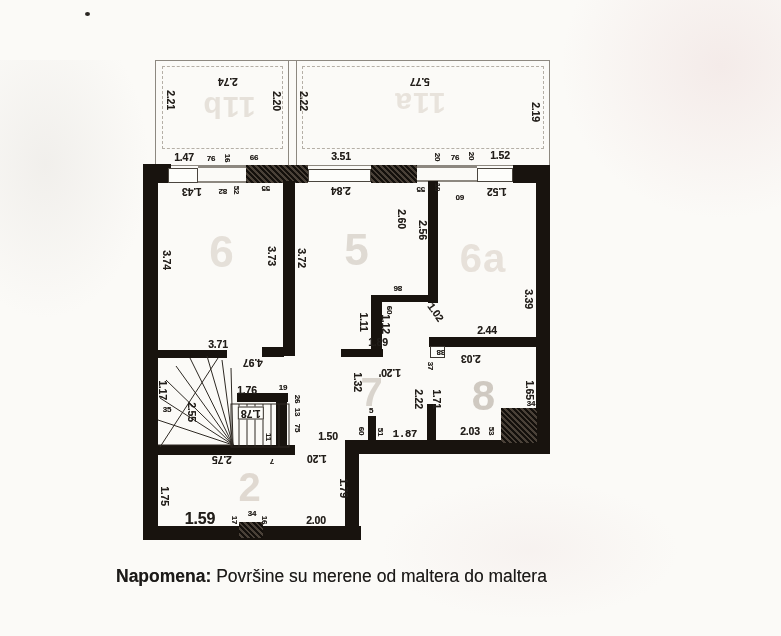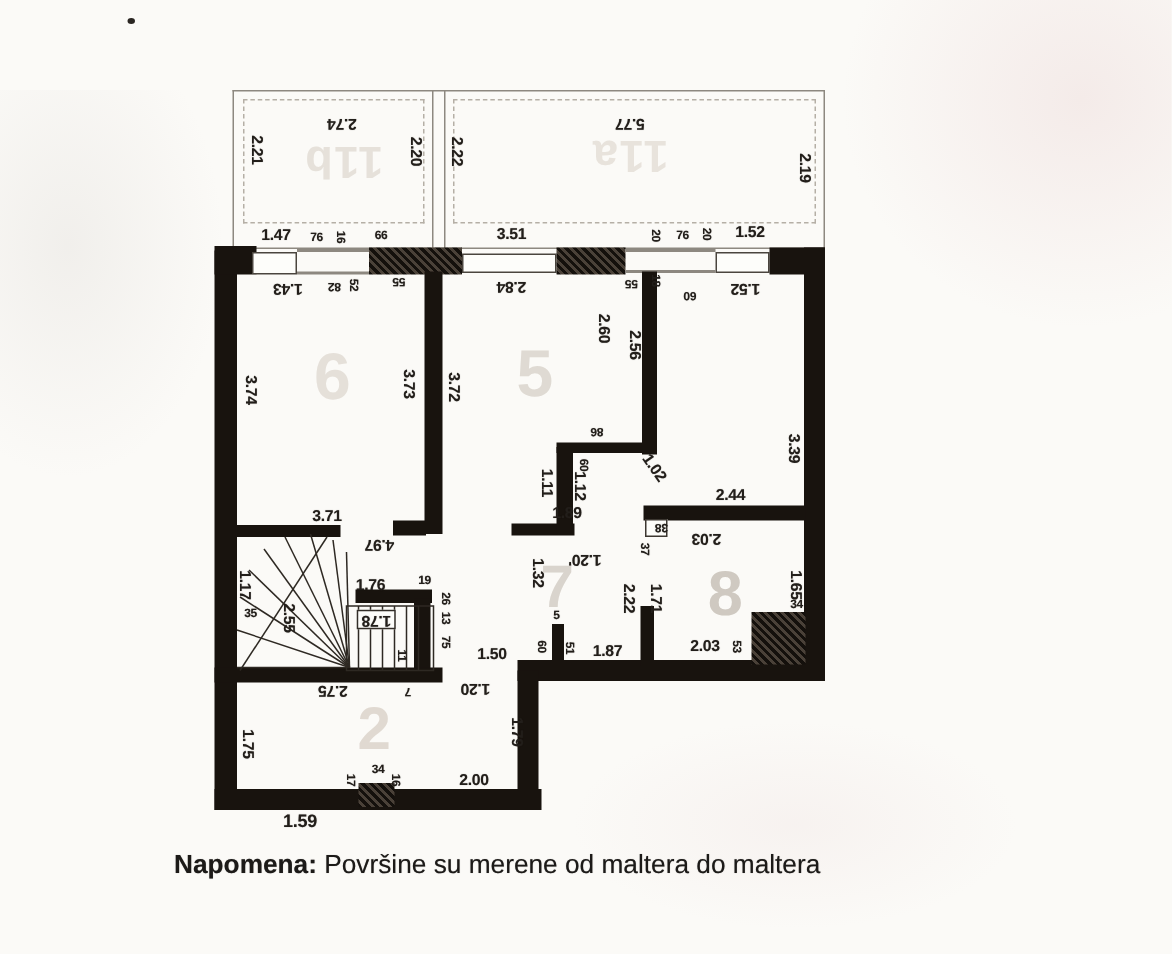--- a/index.html
+++ b/index.html
@@ -159,47 +159,48 @@
     <span class="dim" style="left: 419px; top: 399px; font-size: 10.5px; transform: translate(-50%, -50%) rotate(90deg);">2.22</span>
     <span class="dim" style="left: 437px; top: 399px; font-size: 10.5px; transform: translate(-50%, -50%) rotate(90deg);">1.71</span>
     <span class="dim" style="left: 470px; top: 431px; font-size: 10.5px; transform: translate(-50%, -50%) rotate(0deg);">2.03</span>
     <span class="dim" style="left: 491px; top: 431px; font-size: 8px; transform: translate(-50%, -50%) rotate(90deg);">53</span>
     <span class="dim" style="left: 531px; top: 403px; font-size: 8px; transform: translate(-50%, -50%) rotate(0deg);">34</span>
     <span class="dim" style="left: 358px; top: 382px; font-size: 10.5px; transform: translate(-50%, -50%) rotate(90deg);">1.32</span>
     <span class="dim" style="left: 390px; top: 373px; font-size: 10.5px; transform: translate(-50%, -50%) rotate(180deg);">1.20'</span>
     <span class="dim" style="left: 371px; top: 410px; font-size: 8px; transform: translate(-50%, -50%) rotate(0deg);">5</span>
     <span class="dim" style="left: 361px; top: 431px; font-size: 8px; transform: translate(-50%, -50%) rotate(90deg);">60</span>
     <span class="dim" style="left: 380px; top: 432px; font-size: 8px; transform: translate(-50%, -50%) rotate(90deg);">51</span>
-    <span class="dim" style="left: 405px; top: 434px; font-size: 10.5px; transform: translate(-50%, -50%) rotate(0deg);">1.87</span>
+    <span class="dim" style="left: 405px; top: 434px; font-size: 10.5px; transform: translate(-50%, -50%) rotate(0deg); font-family: Liberation Mono, monospace;">1.87</span>
     <span class="dim" style="left: 328px; top: 436px; font-size: 10.5px; transform: translate(-50%, -50%) rotate(0deg);">1.50</span>
     <span class="dim" style="left: 317px; top: 459px; font-size: 10.5px; transform: translate(-50%, -50%) rotate(180deg);">1.20</span>
     <span class="dim" style="left: 272px; top: 461px; font-size: 8px; transform: translate(-50%, -50%) rotate(180deg);">7</span>
     <span class="dim" style="left: 253px; top: 363px; font-size: 10.5px; transform: translate(-50%, -50%) rotate(180deg);">4.97</span>
     <span class="dim" style="left: 163px; top: 390px; font-size: 10.5px; transform: translate(-50%, -50%) rotate(90deg);">1.17</span>
     <span class="dim" style="left: 167px; top: 409px; font-size: 8px; transform: translate(-50%, -50%) rotate(0deg);">35</span>
     <span class="dim" style="left: 192px; top: 412px; font-size: 10.5px; transform: translate(-50%, -50%) rotate(90deg);">2.55</span>
     <span class="dim" style="left: 247px; top: 390px; font-size: 10.5px; transform: translate(-50%, -50%) rotate(0deg);">1.76</span>
     <span class="dim" style="left: 283px; top: 387px; font-size: 8px; transform: translate(-50%, -50%) rotate(0deg);">19</span>
     <span class="dim" style="left: 297px; top: 399px; font-size: 8px; transform: translate(-50%, -50%) rotate(90deg);">26</span>
     <span class="dim" style="left: 297px; top: 412px; font-size: 8px; transform: translate(-50%, -50%) rotate(90deg);">13</span>
     <span class="dim" style="left: 297px; top: 428px; font-size: 8px; transform: translate(-50%, -50%) rotate(90deg);">75</span>
     <span class="dim boxed" style="left: 251px; top: 413px; font-size: 10.5px; transform: translate(-50%, -50%) rotate(180deg);">1.78</span>
     <span class="dim" style="left: 268px; top: 437px; font-size: 8px; transform: translate(-50%, -50%) rotate(90deg);">11</span>
     <span class="dim" style="left: 222px; top: 460px; font-size: 10.5px; transform: translate(-50%, -50%) rotate(180deg);">2.75</span>
     <span class="dim" style="left: 165px; top: 496px; font-size: 10.5px; transform: translate(-50%, -50%) rotate(90deg);">1.75</span>
     <span class="dim" style="left: 344px; top: 488px; font-size: 10.5px; transform: translate(-50%, -50%) rotate(90deg);">1.79</span>
-    <span class="dim" style="left: 200px; top: 547px; font-size: 12px; transform: translate(-50%, -50%) rotate(0deg);">1.59</span>
+    <span class="dim" style="left: 200px; top: 519px; font-size: 16px; transform: translate(-50%, -50%) rotate(0deg);">1.59</span>
     <span class="dim" style="left: 234px; top: 520px; font-size: 8px; transform: translate(-50%, -50%) rotate(90deg);">17</span>
     <span class="dim" style="left: 252px; top: 513px; font-size: 8px; transform: translate(-50%, -50%) rotate(0deg);">34</span>
     <span class="dim" style="left: 264px; top: 520px; font-size: 8px; transform: translate(-50%, -50%) rotate(90deg);">16</span>
     <span class="dim" style="left: 316px; top: 520px; font-size: 10.5px; transform: translate(-50%, -50%) rotate(0deg);">2.00</span>
     <span class="room-label" style="left: 229px; top: 107px; font-size: 30px; color: rgb(230, 225, 218); transform: translate(-50%, -50%) rotate(180deg);">11b</span>
     <span class="room-label" style="left: 420px; top: 103px; font-size: 30px; color: rgb(232, 227, 220); transform: translate(-50%, -50%) rotate(180deg);">11a</span>
     <span class="room-label" style="left: 222px; top: 252px; font-size: 44px; color: rgb(229, 224, 217); transform: translate(-50%, -50%) rotate(0deg);">6</span>
     <span class="room-label" style="left: 357px; top: 250px; font-size: 44px; color: rgb(223, 218, 211); transform: translate(-50%, -50%) rotate(0deg);">5</span>
+    <span class="room-label" style="left: 483px; top: 258px; font-size: 40px; color: rgb(231, 225, 218); transform: translate(-50%, -50%) rotate(0deg);">6a</span>
     <span class="room-label" style="left: 372px; top: 392px; font-size: 40px; color: rgb(217, 212, 205); transform: translate(-50%, -50%) rotate(0deg);">7</span>
     <span class="room-label" style="left: 484px; top: 396px; font-size: 42px; color: rgb(207, 201, 193); transform: translate(-50%, -50%) rotate(0deg);">8</span>
     <span class="room-label" style="left: 250px; top: 487px; font-size: 40px; color: rgb(224, 217, 209); transform: translate(-50%, -50%) rotate(0deg);">2</span>
   </div>
 
 <div id="note">
   <b>Napomena:</b><span> Površine su merene od maltera do maltera</span>
 </div>
 
 </body></html>

